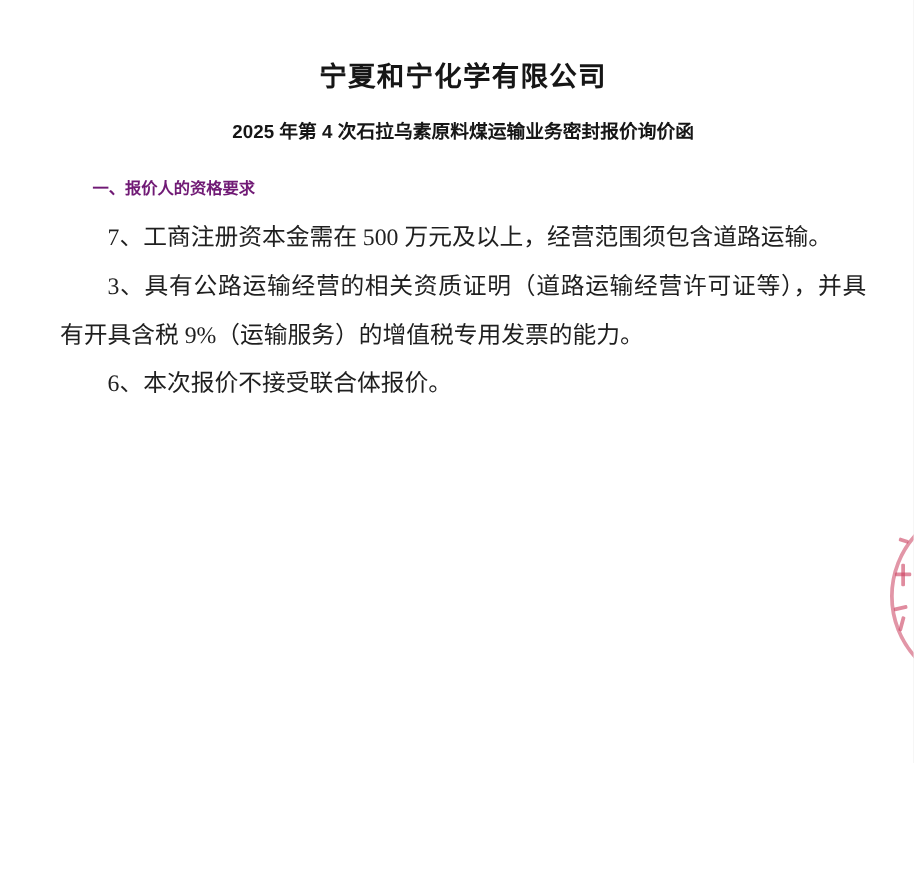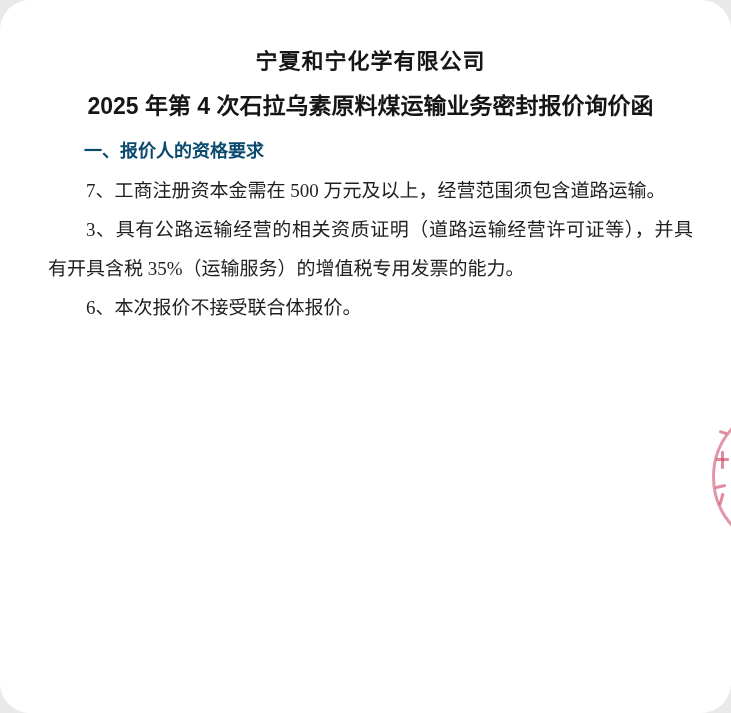--- a/index.html
+++ b/index.html
@@ -7,57 +7,56 @@
     position: relative;
     width: 731px;
     height: 713px;
     margin: 0 auto;
     background: #ffffff;
     overflow: hidden;
     box-sizing: border-box;
     padding: 46px 38px 0 48px;
     font-family: "Liberation Serif", serif;
     color: #1f1f1f;
-    border-radius: 30px;
   }
   .doc-title {
     margin: 0;
     text-align: center;
     font-family: "Liberation Sans", sans-serif;
     font-size: 22px;
     line-height: 32px;
     font-weight: 700;
     letter-spacing: 1px;
     color: #161616;
   }
   .doc-subtitle {
     margin: 12px 0 0 0;
     text-align: center;
     font-family: "Liberation Sans", sans-serif;
-    font-size: 23px;
+    font-size: 15px;
     line-height: 32px;
     font-weight: 700;
     color: #161616;
   }
   .doc-body {
     margin-top: 10px;
     font-size: 19px;
     line-height: 39px;
     text-align: justify;
     text-justify: inter-ideograph;
   }
   .doc-body p {
     margin: 0;
     text-indent: 2em;
   }
   .section-heading {
     font-weight: 700;
-    font-family: Liberation Serif, serif;
-    font-size: 18px;
-    color: #0c4a6e;
+    font-family: Liberation Mono, monospace;
+    font-size: 13px;
+    color: #701a75;
   }
   
   .seal {
     position: absolute;
     left: 712px;
     top: 403px;
     width: 148px;
     height: 148px;
     pointer-events: none;
   }
@@ -90,21 +89,21 @@
   <h2 class="doc-subtitle">2025 年第 4 次石拉乌素原料煤运输业务密封报价询价函</h2>
 
   <div class="doc-body">
 
 
     <p class="section-heading">一、报价人的资格要求</p>
 
 
     <p>7、工商注册资本金需在 500 万元及以上，经营范围须包含道路运输。</p>
 
-    <p>3、具有公路运输经营的相关资质证明（道路运输经营许可证等），并具有开具含税 35%（运输服务）的增值税专用发票的能力。</p>
+    <p>3、具有公路运输经营的相关资质证明（道路运输经营许可证等），并具有开具含税 9%（运输服务）的增值税专用发票的能力。</p>
 
 
 
     <p>6、本次报价不接受联合体报价。</p>
 
   </div>
 
   <div class="seal">
     <div class="seal-arc"></div>
     <div class="seal-frag f1"></div>

